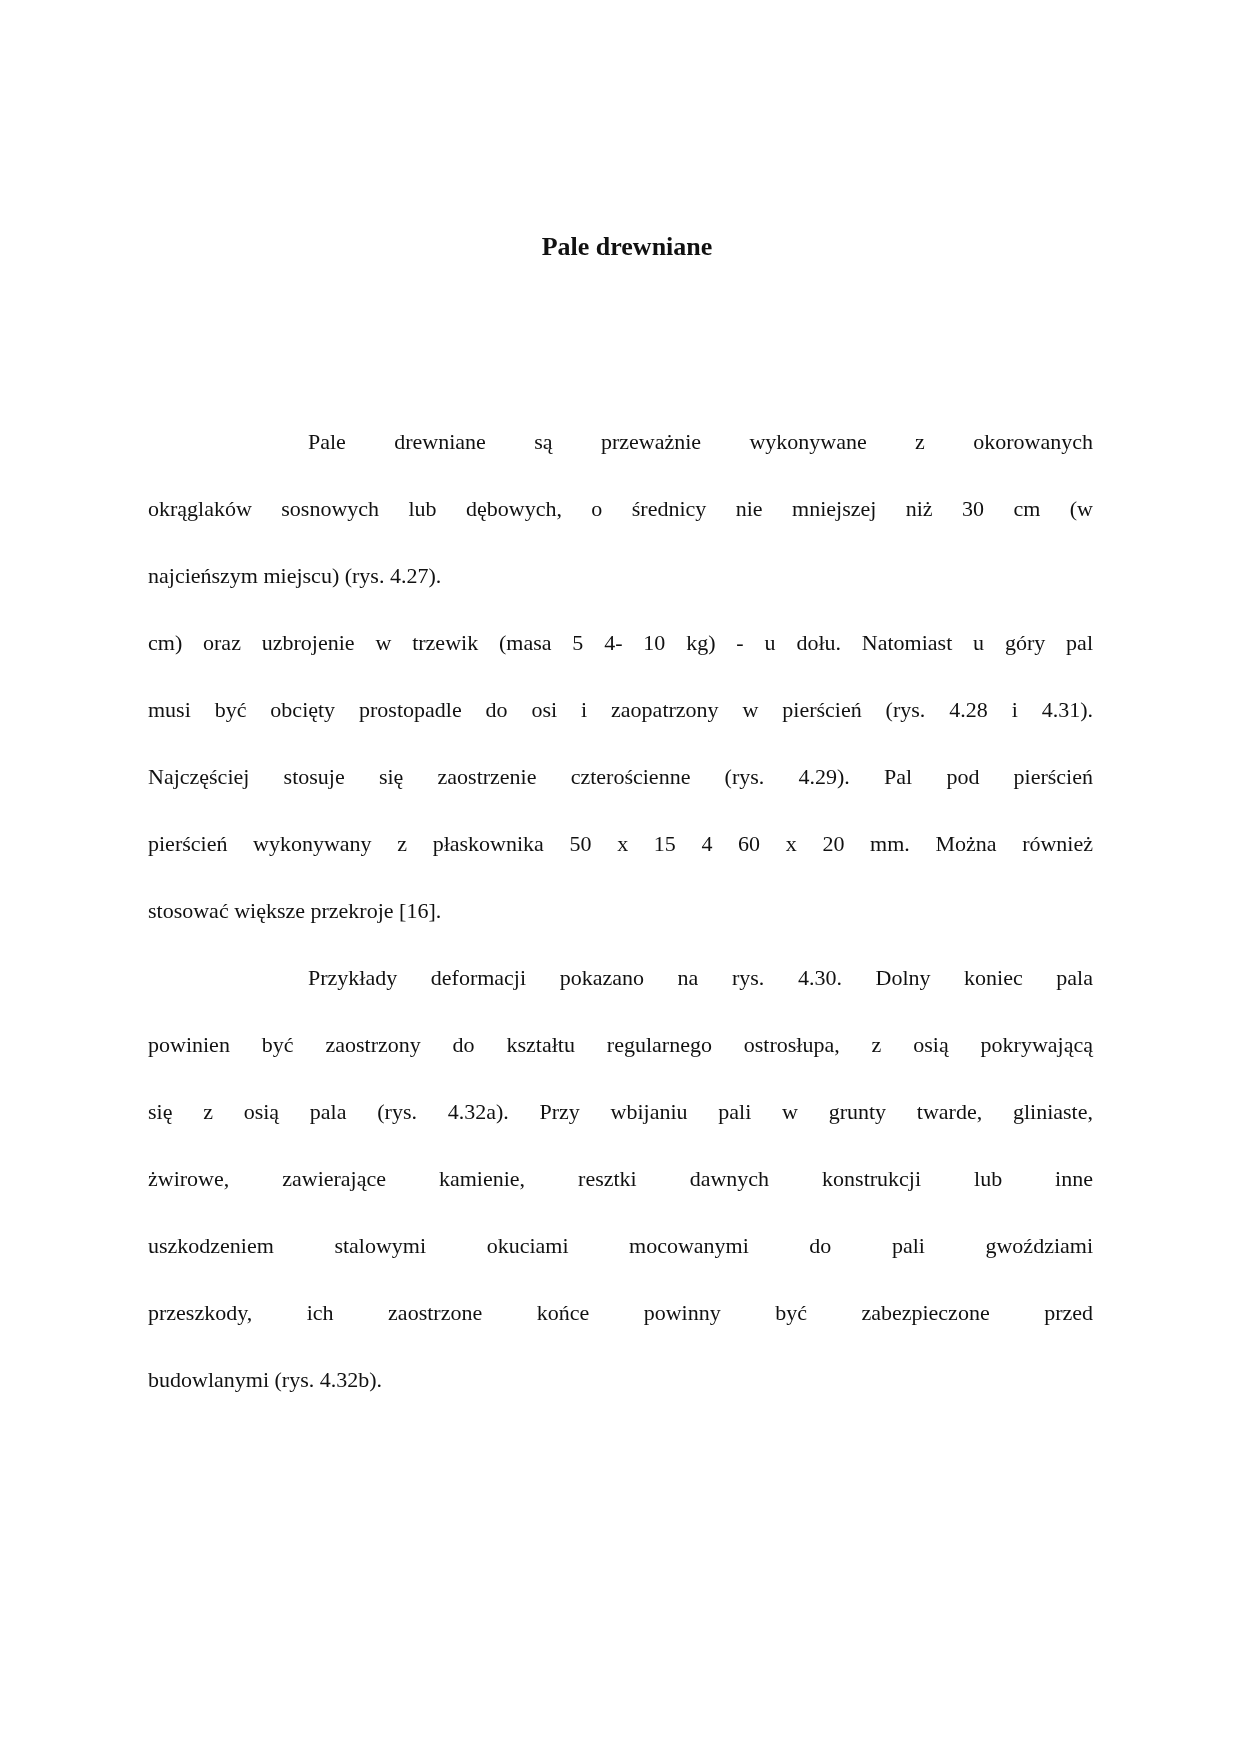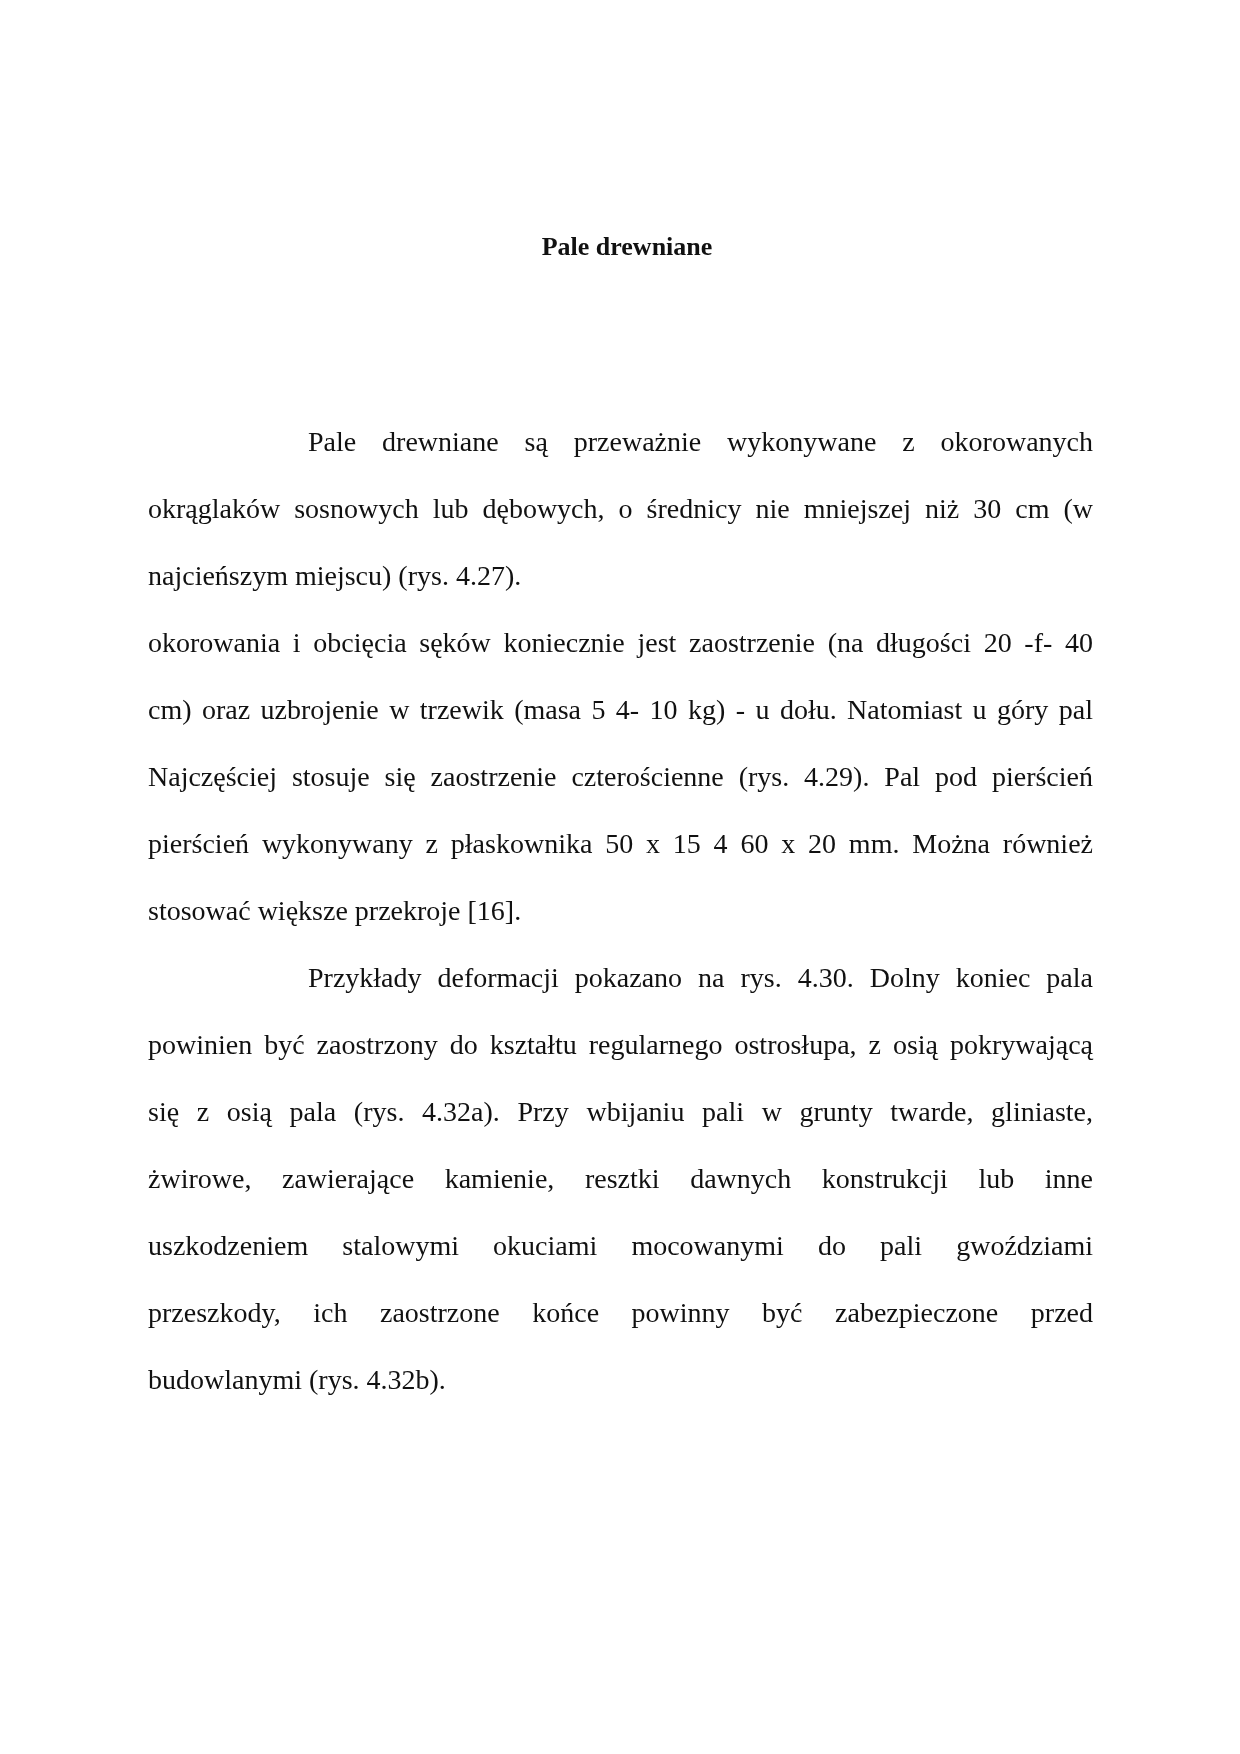--- a/index.html
+++ b/index.html
@@ -34,21 +34,21 @@
       line-height: 30px;
       margin: 0;
       padding-left: 14px;
       box-sizing: border-box;
     }
     .body-text {
       position: absolute;
       left: 148px;
       width: 945px;
       top: 408px;
-      font-size: 28px;
+      font-size: 22px;
       line-height: 67px;
     }
     .line {
       display: block;
       text-align: justify;
       text-align-last: justify;
       white-space: nowrap;
       height: 67px;
     }
     .line.last {
@@ -66,22 +66,22 @@
 
   <div class="body-text">
 
     <div class="paragraph">
       <span class="line indent">Pale drewniane są przeważnie wykonywane z okorowanych</span>
       <span class="line">okrąglaków sosnowych lub dębowych, o średnicy nie mniejszej niż 30 cm (w</span>
       <span class="line last">najcieńszym miejscu) (rys. 4.27).</span>
     </div>
 
     <div class="paragraph">
-      <span class="line">okorowania i obcięcia sęków koniecznie jest zaostrzenie (na długości 20 -f- 40</span>
       <span class="line">cm) oraz uzbrojenie w trzewik (masa 5 4- 10 kg) - u dołu. Natomiast u góry pal</span>
+      <span class="line">musi być obcięty prostopadle do osi i zaopatrzony w pierścień (rys. 4.28 i 4.31).</span>
       <span class="line">Najczęściej stosuje się zaostrzenie czterościenne (rys. 4.29). Pal pod pierścień</span>
       <span class="line">pierścień wykonywany z płaskownika 50 x 15 4 60 x 20 mm. Można również</span>
       <span class="line last">stosować większe przekroje [16].</span>
     </div>
 
     <div class="paragraph">
       <span class="line indent">Przykłady deformacji pokazano na rys. 4.30. Dolny koniec pala</span>
       <span class="line">powinien być zaostrzony do kształtu regularnego ostrosłupa, z osią pokrywającą</span>
       <span class="line">się z osią pala (rys. 4.32a). Przy wbijaniu pali w grunty twarde, gliniaste,</span>
       <span class="line">żwirowe, zawierające kamienie, resztki dawnych konstrukcji lub inne</span>

